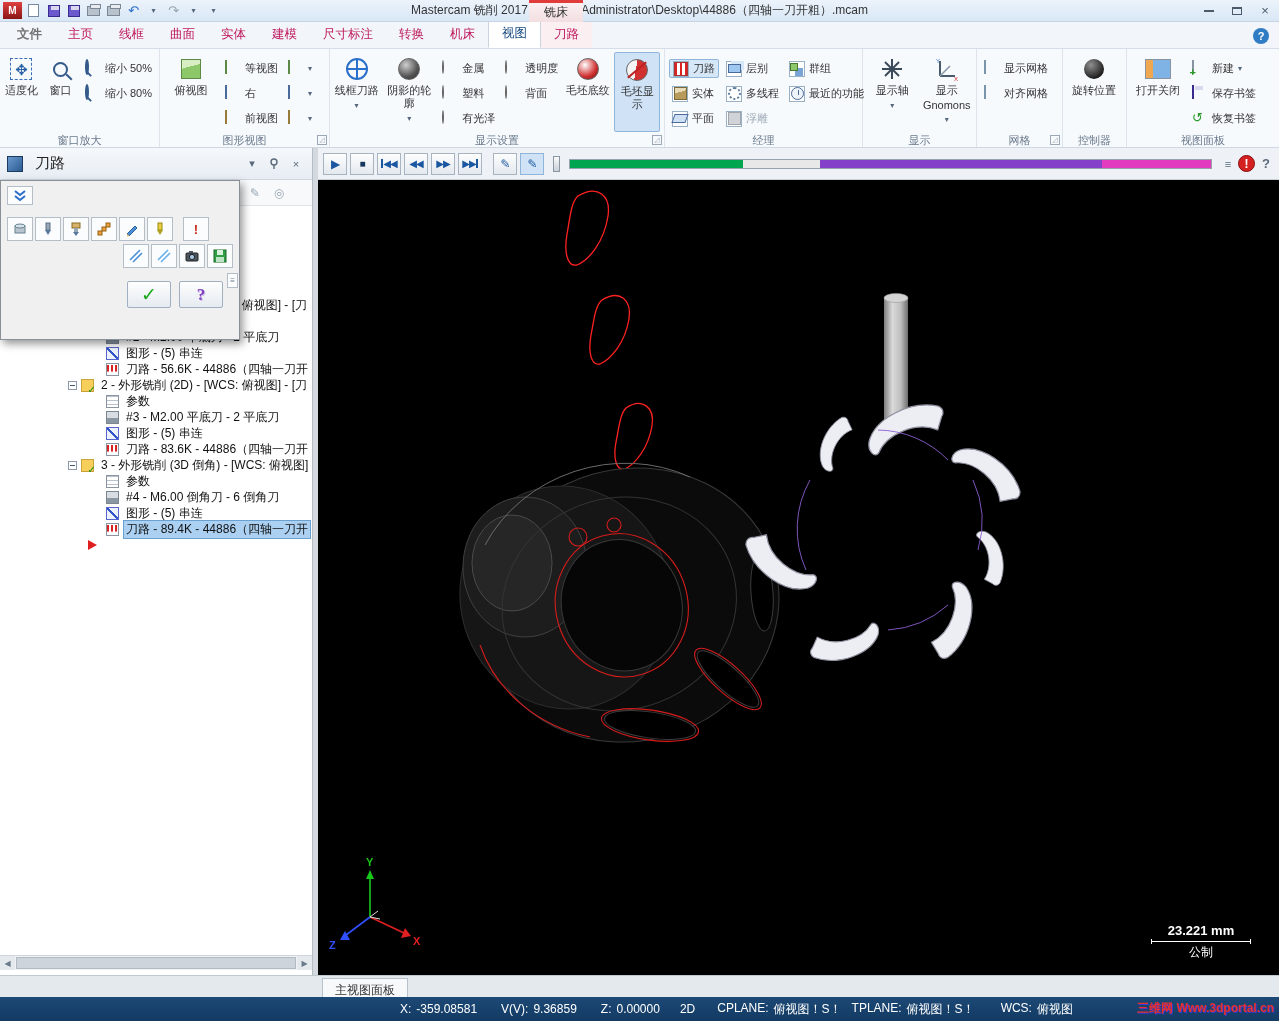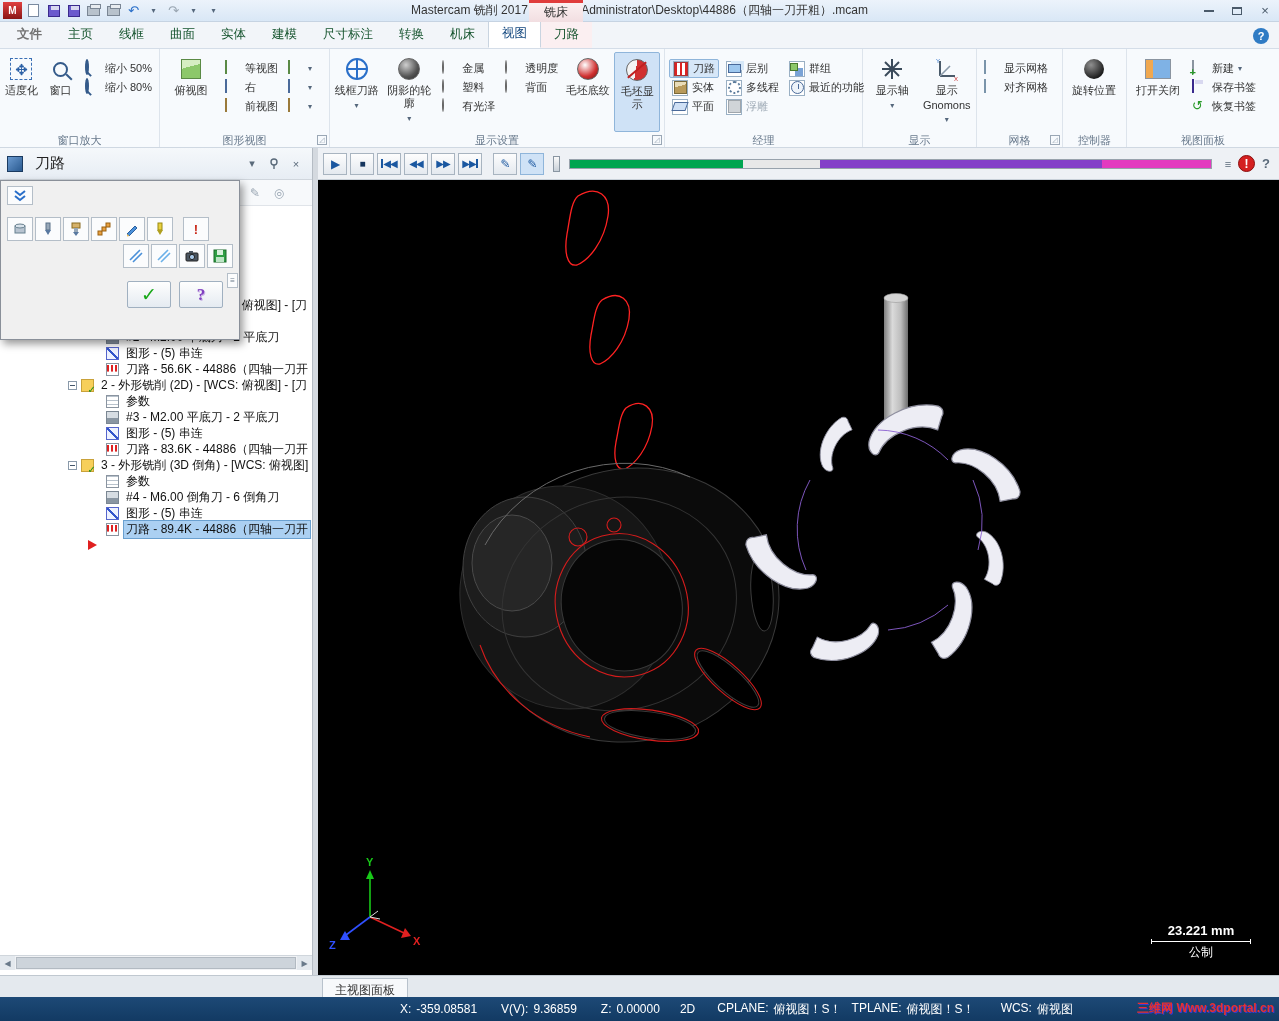--- a/index.html
+++ b/index.html
@@ -28,40 +28,40 @@
   .wmin { width:10px; height:2px; background:#4a5a6a; }
   .wmax { width:10px; height:8px; border:1px solid #4a5a6a; border-top-width:2px; }
   .wclose { font-size:13px; }
   .context-group { position:absolute; left:529px; top:0; width:54px; height:22px;
     border-top:3px solid #e03c3c; background:linear-gradient(#fbf0f1,#f2dee1);
     font-size:12px; color:#333; text-align:center; line-height:18px; z-index:31; }
 
   
   .tabs { position:absolute; left:0; top:22px; width:100%; height:27px; background:#f2f5f9;
     display:flex; align-items:flex-end; padding-left:4px; border-bottom:1px solid #d4dde8; z-index:29; }
-  .tab { padding:4px 13px 5px; font-size:12.5px; color:#14532d; white-space:nowrap; }
+  .tab { padding:4px 13px 5px; font-size:12.5px; color:#be185d; white-space:nowrap; }
   .tab.file { color:#737373; font-weight:bold; }
   .tab.active { background:#fff; border:1px solid #c9d4e0; border-bottom:1px solid #fff; color:#14487f; }
   .tab.ctx { background:#fbeff1; }
   .ribbon-help { margin-left:auto; margin-right:10px; margin-bottom:4px; width:16px; height:16px;
     border-radius:50%; background:#2f7bc4; color:#fff; font-size:11px; font-weight:bold;
     display:flex; align-items:center; justify-content:center; }
 
   
   .ribbon-body { position:absolute; left:0; top:49px; width:100%; height:99px; background:#f7fafd;
     border-bottom:1px solid #cfd8e2; display:flex; z-index:28; }
   .rgroup { position:relative; height:100%; border-right:1px solid #dde4ec; padding:3px 4px 15px; display:flex; gap:4px; }
   .rgroup-label { position:absolute; bottom:1px; left:0; right:0; height:13px; text-align:center;
     font-size:11px; color:#68798c; white-space:nowrap; }
   .launcher { position:absolute; right:2px; bottom:2px; width:10px; height:10px; border:1px solid #9aa7b5;
     color:#9aa7b5; font-size:7px; line-height:7px; text-align:center; }
   .bigbtn { width:54px; display:flex; flex-direction:column; align-items:center; gap:2px; padding-top:4px;
     font-size:11px; color:#333; text-align:center; line-height:13px; }
   .bigbtn.active { background:#cfe2f6; border:1px solid #8fb5da; border-radius:2px; }
-  .smallcol { display:flex; flex-direction:column; gap:0; padding-top:7px; }
+  .smallcol { display:flex; flex-direction:column; gap:6px; padding-top:7px; }
   .smbtn { display:flex; align-items:center; gap:4px; font-size:11px; color:#333; height:19px; padding:0 3px; white-space:nowrap; }
   .smbtn.disabled { color:#9aa6b2; }
   .dd { font-size:8px; color:#55677c; }
   .bi { width:26px; height:26px; position:relative; display:flex; align-items:center; justify-content:center; }
   .si { width:16px; height:16px; position:relative; flex:0 0 16px; }
   .chk { width:16px; height:16px; border:1px solid #9ab0c4; background:#fff; display:flex; align-items:center; justify-content:center; flex:0 0 16px; }
   .smbtn.active { background:#d6e7f8; border:1px solid #8fb5da; border-radius:2px; }
 
   
   .i-fit { width:22px; height:22px; border:1px dashed #3a6fb5; position:relative; }

